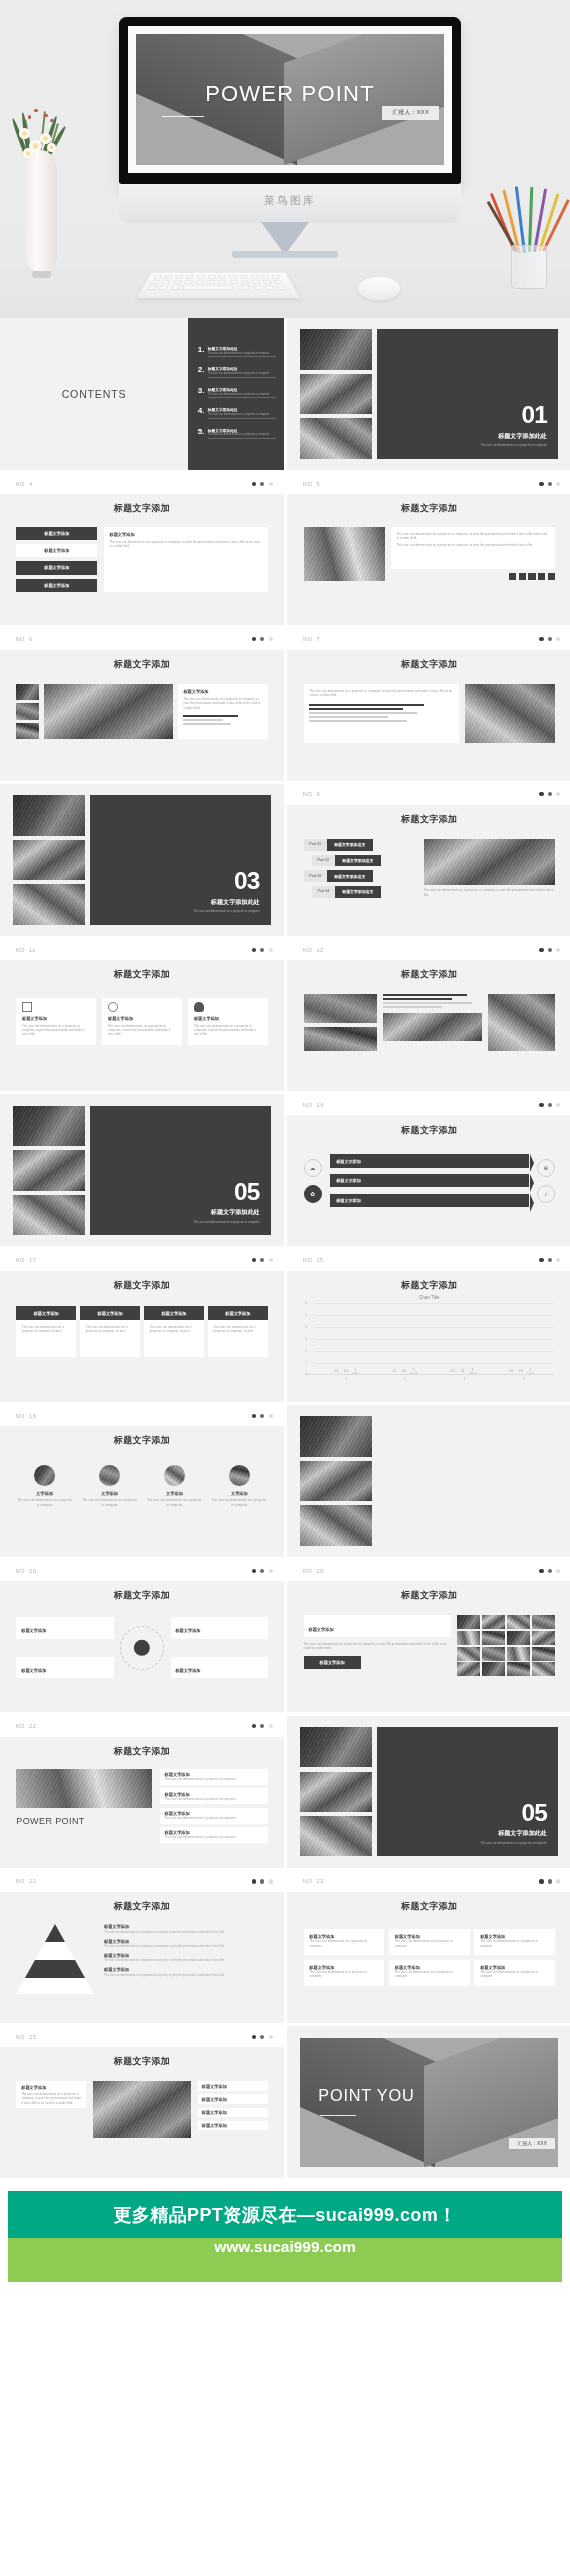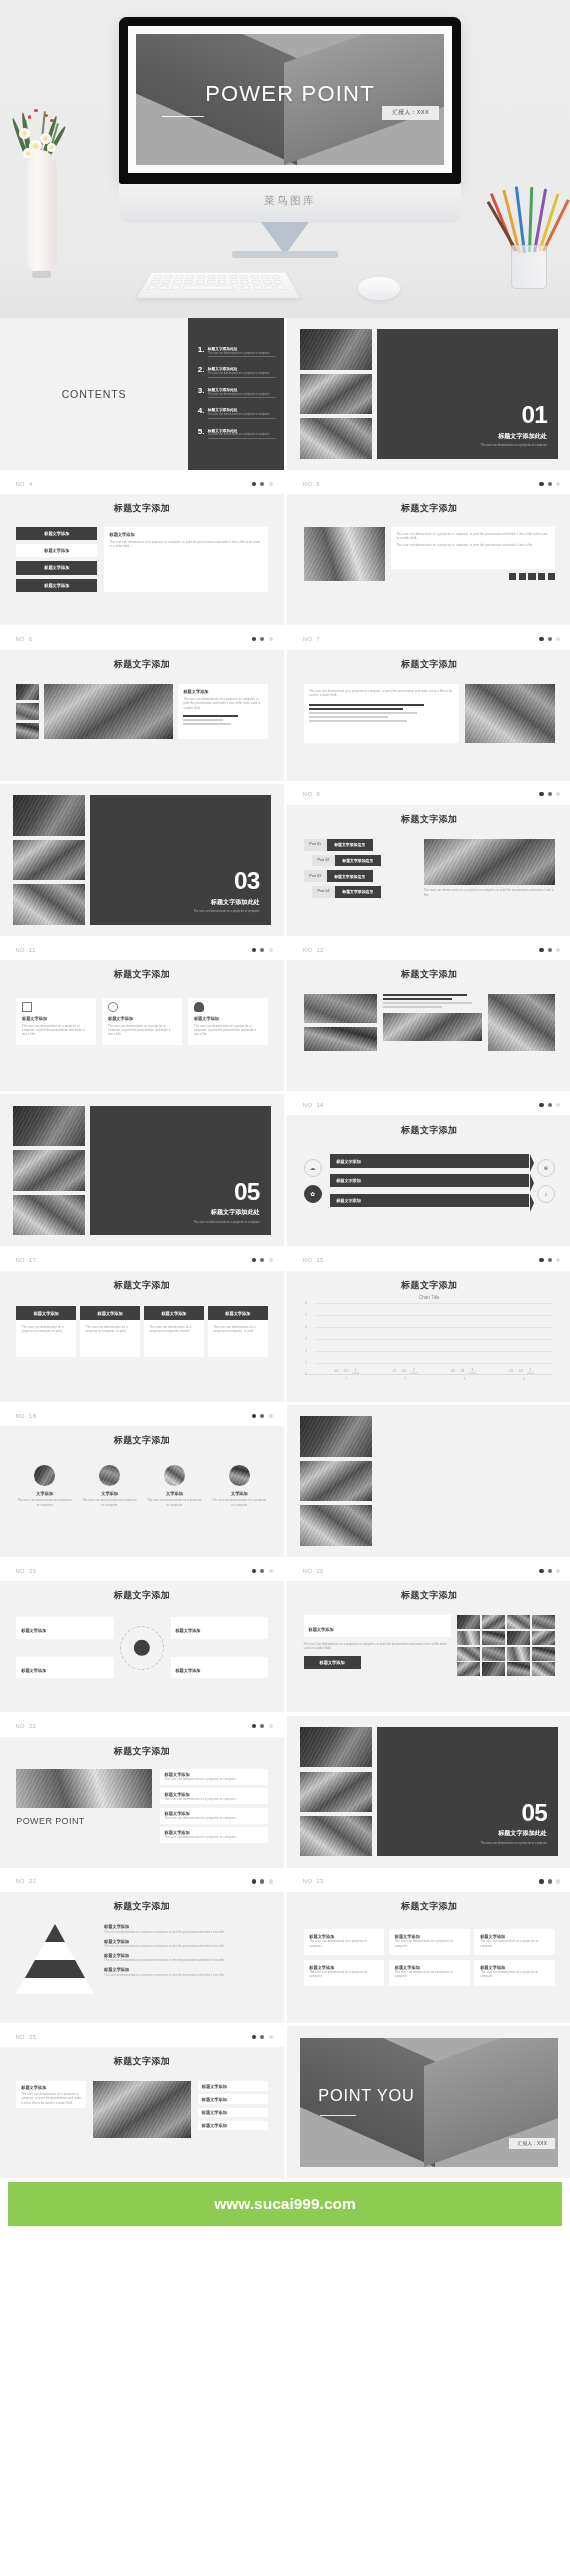--- a/index.html
+++ b/index.html
@@ -249,21 +249,21 @@
              border-left:4.9px solid #3f3f3f;}
 
   
   .banner-teal{
     margin:13px 8.1px 0 8.1px; height:47px; background:#00a884;
     display:flex; align-items:center; justify-content:center;
   }
   .banner-teal span{ color:#fff; font-size:18px; font-weight:700; letter-spacing:0.4px;}
   .banner-green{
     margin:0 8.1px 0 8.1px; height:44px; background:#8ccc52;
-    display:flex; align-items:center; justify-content:center;
+    display:flex; align-items:flex-start; justify-content:center;
   }
   .banner-green span{ color:#fff; font-size:15.5px; font-weight:700;}
   .tail{ height:90px; background:#fff; }
 </style>
 </head>
 <body>
 
 <div class="page">
 
   <div class="hero">
@@ -1098,19 +1098,22 @@
             <div class="thanks-title">POINT YOU</div>
             <div class="thanks-rule"></div>
             <div class="thanks-author">汇报人：XXX</div>
           </div>
         </div>
       </div>
     </div>
 
   </div>
 
+  <div class="banner-teal">
+    <span>更多精品PPT资源尽在—sucai999.com！</span>
+  </div>
   <div class="banner-green">
     <span>www.sucai999.com</span>
   </div>
   <div class="tail"></div>
 
 </div>
 
 
 </body></html>

